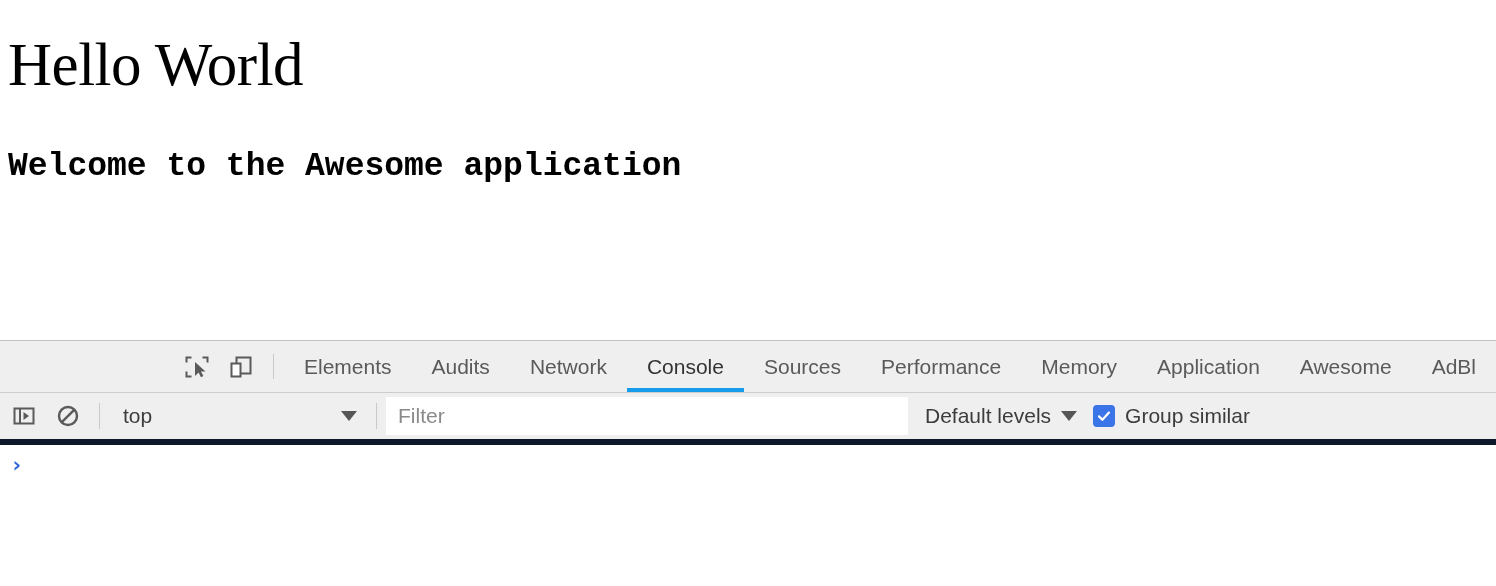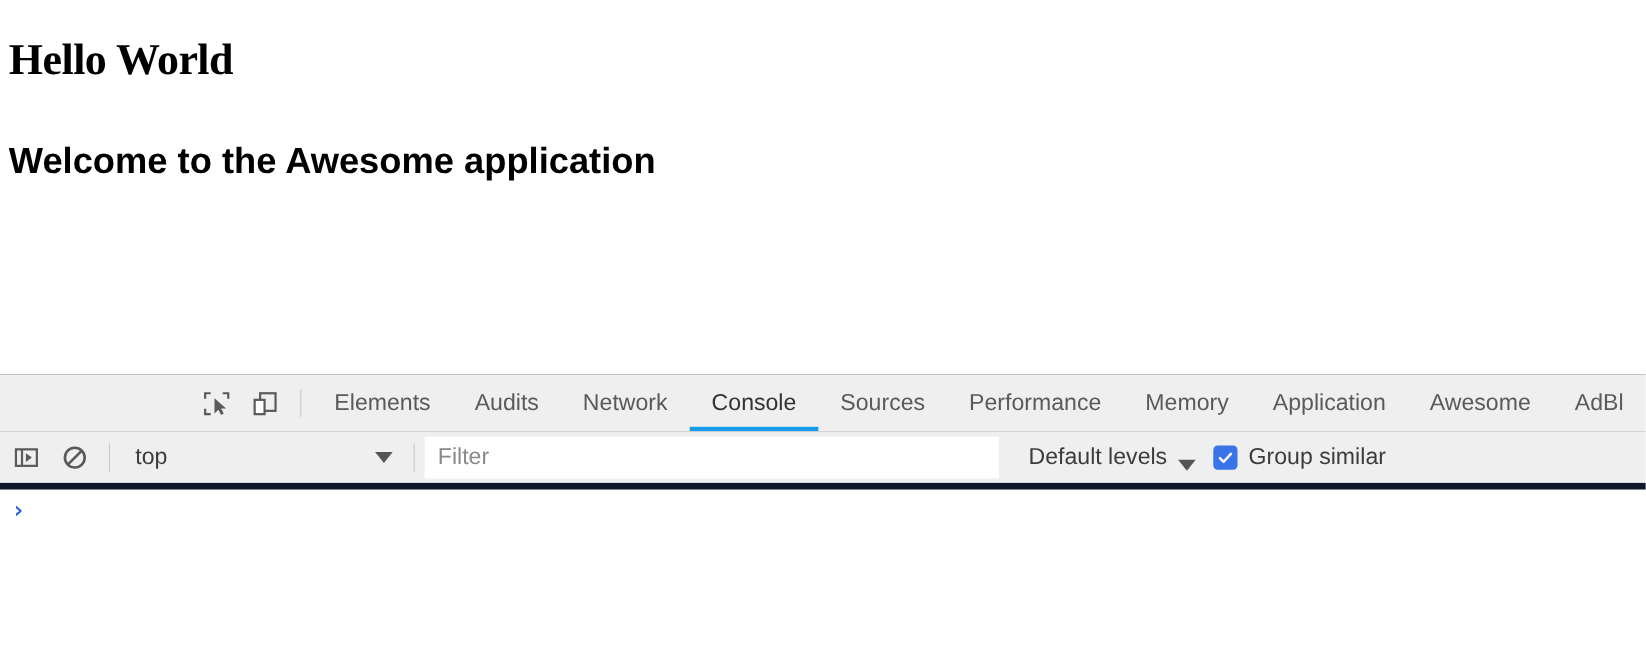--- a/index.html
+++ b/index.html
@@ -22,30 +22,30 @@
     top: 0;
     width: 1496px;
     height: 340px;
     background: #ffffff;
     box-sizing: border-box;
     padding: 0 8px;
     overflow: hidden;
   }
   #page-h1 {
     font-family: "Liberation Serif", "DejaVu Serif", serif;
-    font-size: 40px;
-    font-weight: bold;
+    font-size: 61px;
+    font-weight: normal;
     line-height: 1.0;
     color: #000000;
     margin: 0;
     padding: 34px 0 0 0;
     letter-spacing: -0.5px;
   }
   #page-h2 {
-    font-family: Liberation Sans, sans-serif;
+    font-family: Liberation Mono, monospace;
     font-size: 33px;
     font-weight: bold;
     line-height: 1.0;
     color: #000000;
     margin: 0;
     padding: 55px 0 0 0;
   }
 
   
   #devtools {
@@ -156,23 +156,23 @@
     outline: none;
     font-size: 21px;
     color: #333333;
     padding: 0 12px;
     box-sizing: border-box;
     font-family: "Liberation Sans", sans-serif;
   }
   #filter-input::placeholder { color: #8a8a8a; opacity: 1; }
   #levels-select {
     display: flex;
-    align-items: flex-end;
+    align-items: center;
     gap: 10px;
-    margin-left: 27px;
+    margin-left: 17px;
     flex: 0 0 auto;
   }
   #levels-select .lv-label {
     font-size: 21px;
     color: #3c3c3c;
   }
   #group-similar {
     display: flex;
     align-items: center;
     gap: 10px;

